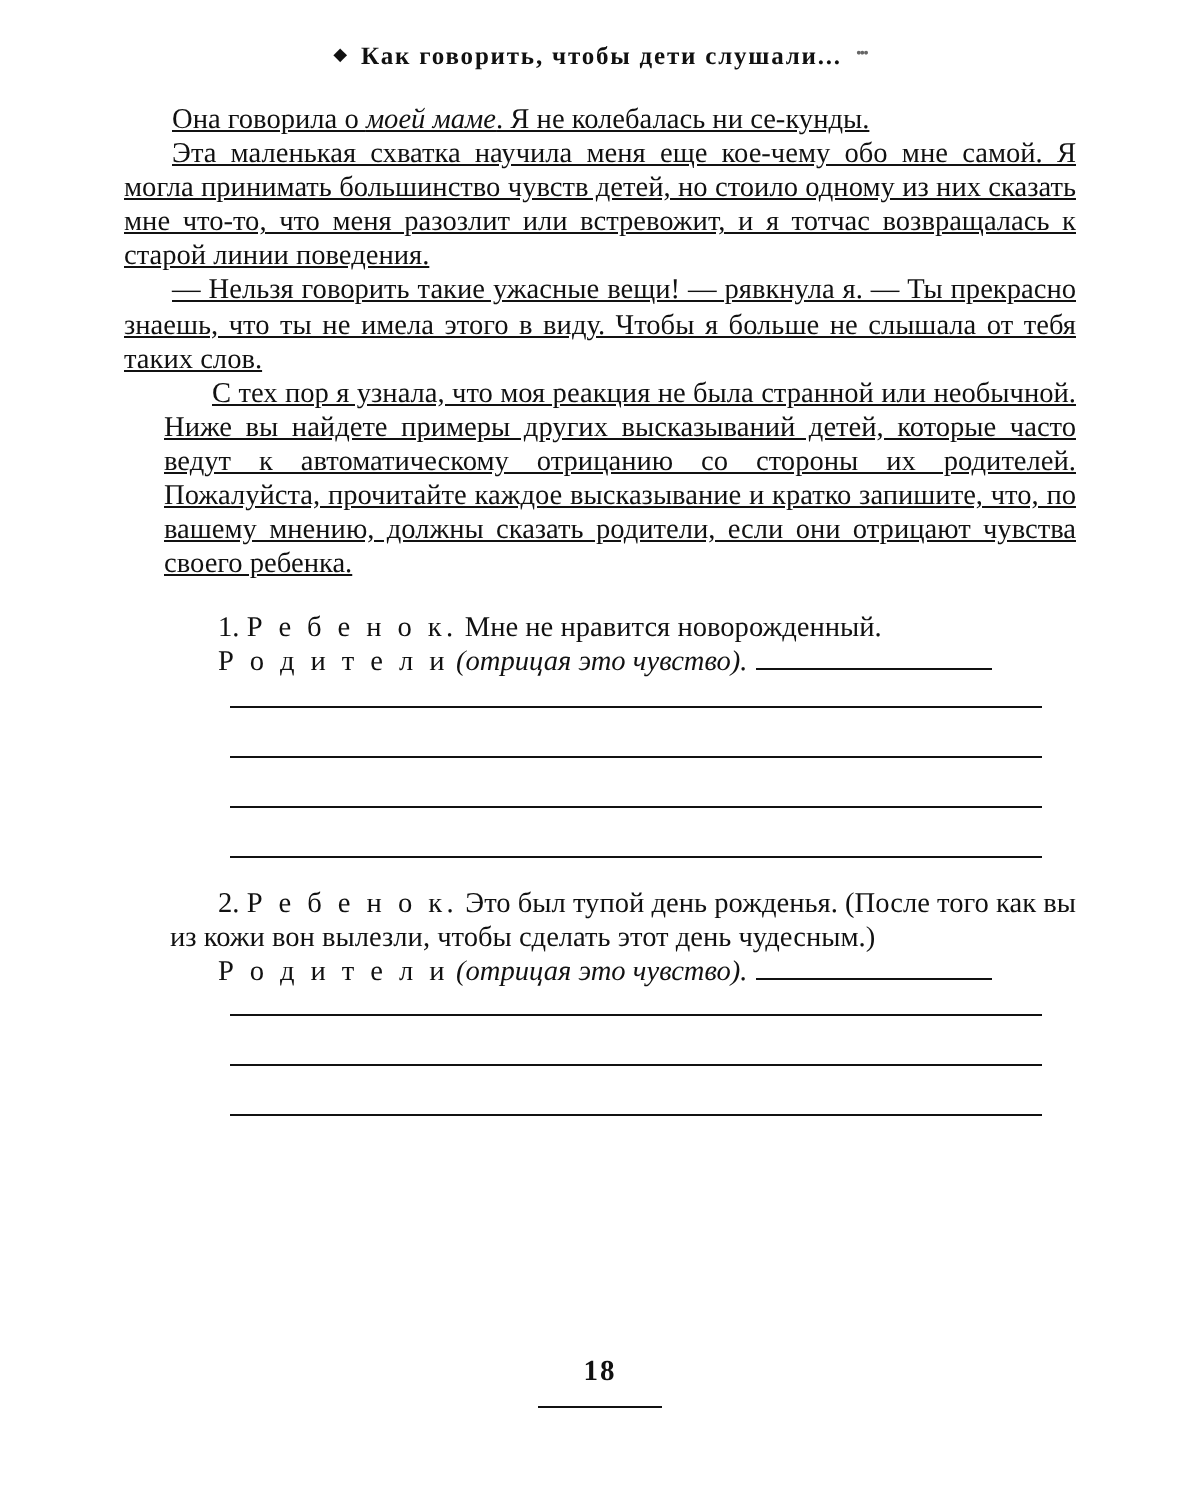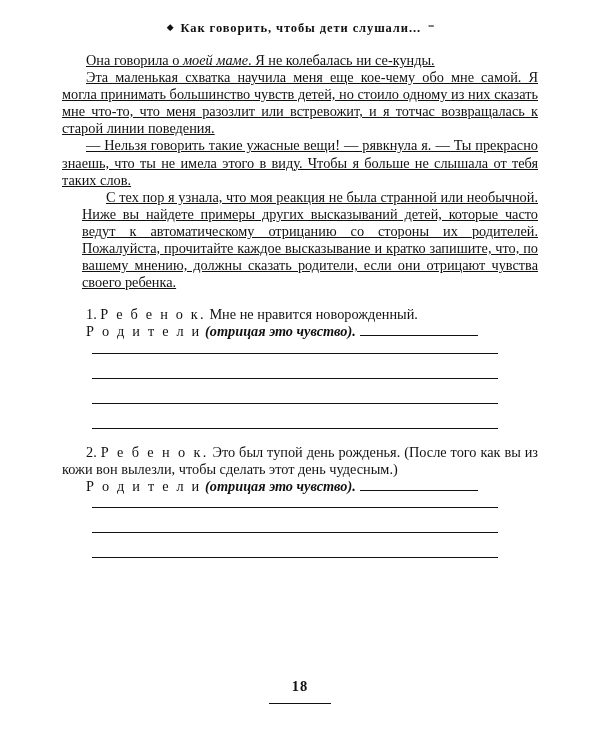--- a/index.html
+++ b/index.html
@@ -56,24 +56,25 @@
     line-height: 17.1px;
     text-align: justify;
     text-indent: 24px;
     margin: 0;
     hyphens: manual;
     text-decoration: underline;
   }
   .para + .para { margin-top: 0; }
   .gap-top { margin-top: 7px; margin-left: 20px; }
   .it { font-style: italic; }
-  .bold { font-weight: bold; }
+  .bold { font-weight: normal; }
   
   .exercise {
     margin-top: 15px;
+    margin-left: 23px;
   }
   .ex-line {
     font-size: 14.3px;
     line-height: 17.1px;
     text-align: justify;
     text-indent: 24px;
     margin: 0;
   }
   .spaced {
     letter-spacing: 2.2px;

